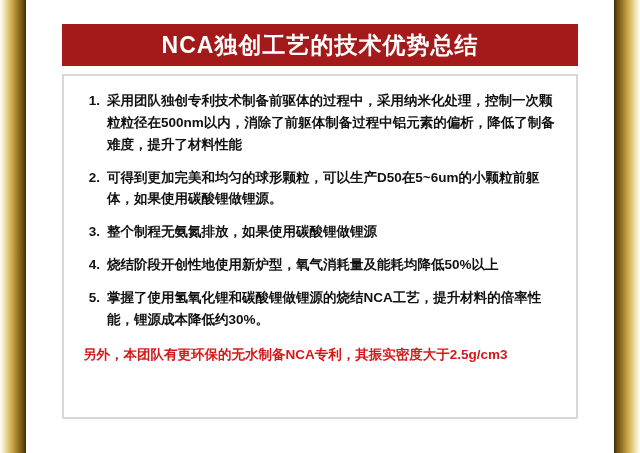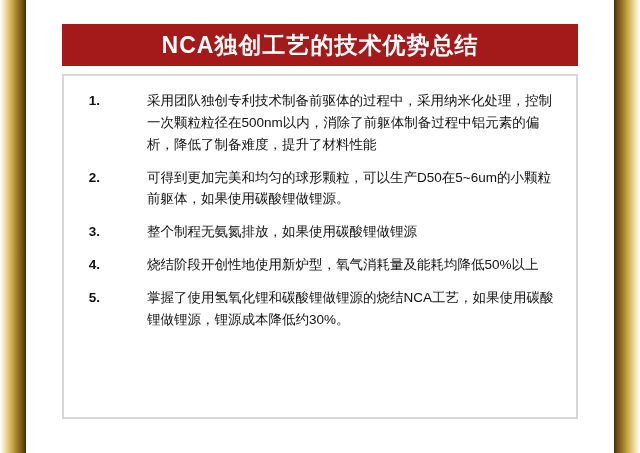--- a/index.html
+++ b/index.html
@@ -90,22 +90,21 @@
   ol.points li .num {
     flex: 0 0 auto;
     width: 22px;
     text-align: right;
     padding-right: 7px;
     font-weight: bold;
     color: #111111;
   }
   ol.points li .txt {
     flex: 1 1 auto;
-    font-weight: normal;
-    margin-left: 40px;
+    font-weight: bold;
   }
   .footnote {
     margin-top: 14px;
     font-size: 13.5px;
     font-weight: bold;
     color: #d61818;
     line-height: 1.5;
     padding-left: 5px;
   }
 </style>
@@ -135,20 +134,21 @@
         <li>
           <span class="num">3.</span>
           <span class="txt">整个制程无氨氮排放，如果使用碳酸锂做锂源</span>
         </li>
         <li>
           <span class="num">4.</span>
           <span class="txt">烧结阶段开创性地使用新炉型，氧气消耗量及能耗均降低50%以上</span>
         </li>
         <li>
           <span class="num">5.</span>
-          <span class="txt">掌握了使用氢氧化锂和碳酸锂做锂源的烧结NCA工艺，如果使用碳酸锂做锂源，锂源成本降低约30%。</span>
+          <span class="txt">掌握了使用氢氧化锂和碳酸锂做锂源的烧结NCA工艺，提升材料的倍率性能，锂源成本降低约30%。</span>
         </li>
       </ol>
 
+      <div class="footnote">另外，本团队有更环保的无水制备NCA专利，其振实密度大于2.5g/cm3</div>
     </div>
 
   </div>
 </div>
 
 </body></html>

